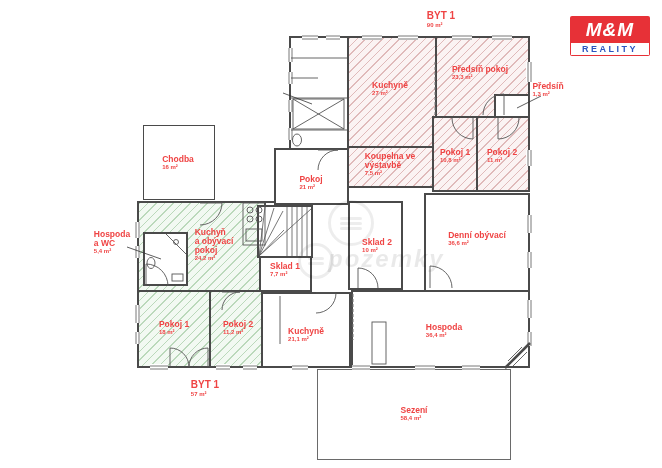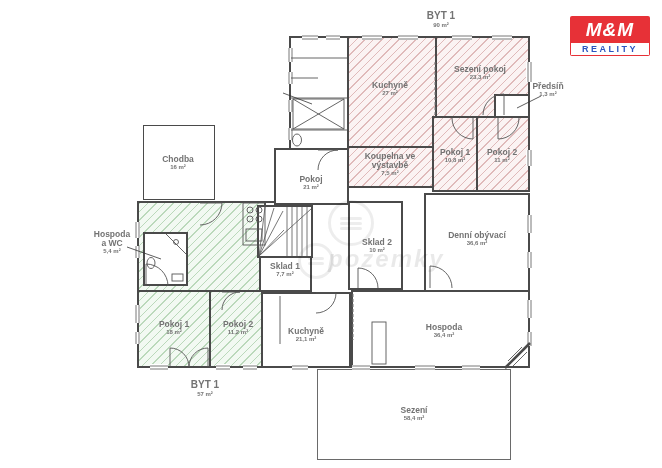--- a/index.html
+++ b/index.html
@@ -19,21 +19,21 @@
   .hatch-green {
     background: repeating-linear-gradient(135deg,
       var(--hatch_green,rgba(150,195,150,.6)) 0 1px, transparent 1px 6px),
       var(--hatch_green_bg,#f2f9f2);
   }
   .thin { border-width:1.5px; }
   .outdoor { border:1.5px solid #6a6a6a; background:#fff; }
   #linework { position:absolute; left:0; top:0; z-index:6; }
   .lbl {
     position:absolute; z-index:10; transform:translate(-50%,-50%);
-    text-align:center; color:#737373; white-space:nowrap; line-height:1.05;
+    color:#ef4444; white-space:nowrap; line-height:1.05;
   }
   .nm { font-size:8.5px; font-weight:700; }
   .nm-big { font-size:10px; font-weight:700; }
   .ar { font-size:6px; font-weight:700; }
   
   .wm { position:absolute; z-index:4; opacity:.8; }
   .wm-circle {
     position:absolute; border:3px solid rgba(0,0,0,.09); border-radius:50%;
     display:flex; flex-direction:column; justify-content:center; align-items:center; gap:2px;
   }
@@ -279,21 +279,21 @@
   </div>
   <div class="lbl" style="left:311px;top:183px">
     <div class="nm">Pokoj</div>
     <div class="ar">21 m²</div>
   </div>
   <div class="lbl" style="left:390px;top:89px">
     <div class="nm">Kuchyně</div>
     <div class="ar">27 m²</div>
   </div>
   <div class="lbl" style="left:480px;top:73px">
-    <div class="nm">Sezení pokoj</div>
+    <div class="nm">Předsíň pokoj</div>
     <div class="ar">23,3 m²</div>
   </div>
   <div class="lbl" style="left:548px;top:90px">
     <div class="nm">Předsíň</div>
     <div class="ar">1,3 m²</div>
   </div>
   <div class="lbl" style="left:390px;top:164px">
     <div class="nm">Koupelna ve</div>
     <div class="nm">výstavbě</div>
     <div class="ar">7,5 m²</div>
@@ -304,20 +304,26 @@
   </div>
   <div class="lbl" style="left:502px;top:156px">
     <div class="nm">Pokoj 2</div>
     <div class="ar">11 m²</div>
   </div>
   <div class="lbl" style="left:112px;top:242px">
     <div class="nm">Hospoda</div>
     <div class="nm">a WC</div>
     <div class="ar">5,4 m²</div>
   </div>
+  <div class="lbl" style="left:214px;top:245px">
+    <div class="nm">Kuchyň</div>
+    <div class="nm">a obývací</div>
+    <div class="nm">pokoj</div>
+    <div class="ar">24,2 m²</div>
+  </div>
   <div class="lbl" style="left:174px;top:328px">
     <div class="nm">Pokoj 1</div>
     <div class="ar">18 m²</div>
   </div>
   <div class="lbl" style="left:238px;top:328px">
     <div class="nm">Pokoj 2</div>
     <div class="ar">11,2 m²</div>
   </div>
   <div class="lbl" style="left:285px;top:270px">
     <div class="nm">Sklad 1</div>

